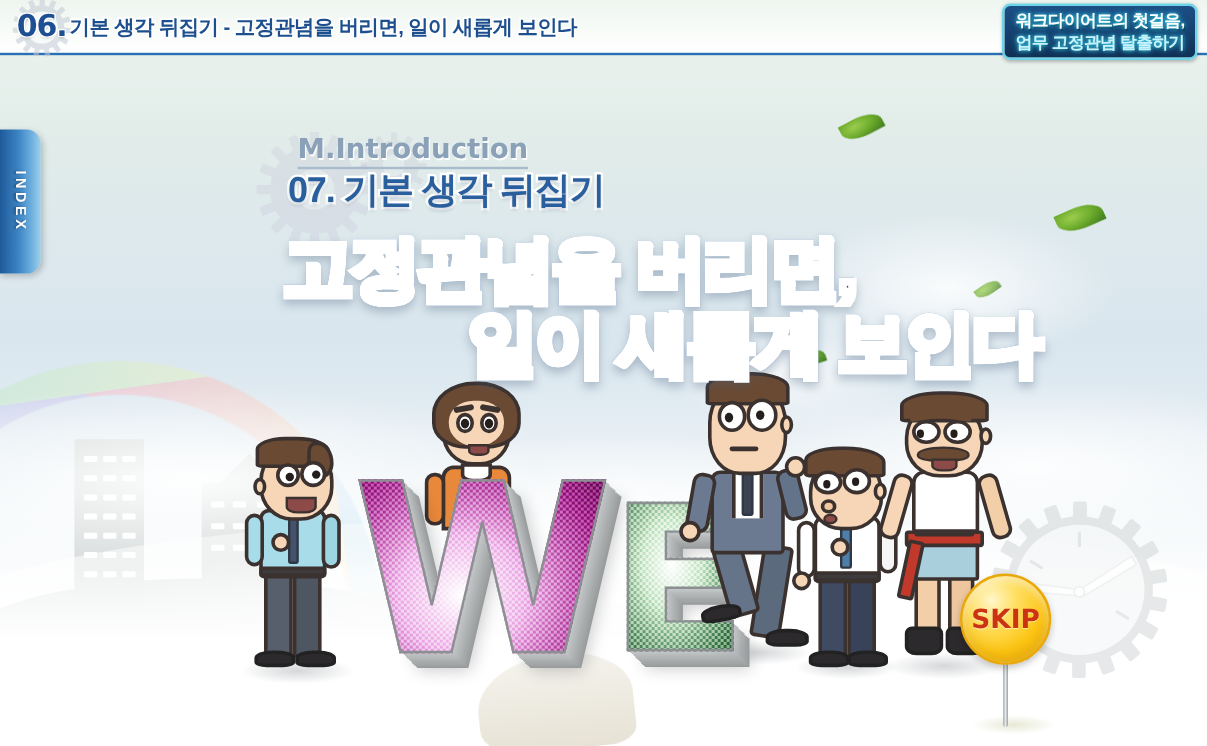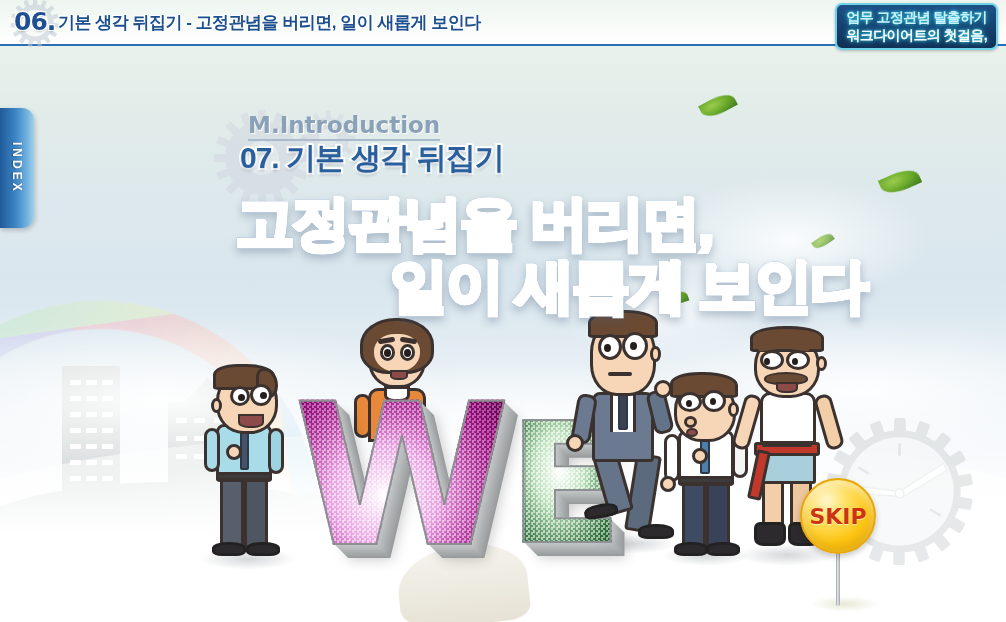--- a/index.html
+++ b/index.html
@@ -160,21 +160,21 @@
     position:absolute; left:240px; top:38px;
     font-size:30px; font-weight:bold;
     color:#2a5f9e;
     letter-spacing:-1px;
     -webkit-text-stroke:4px #ffffff;
     paint-order:stroke fill;
     text-shadow:0 3px 3px rgba(90,110,130,.28);
   }
   .main-t {
     position:absolute;
-    font-weight:normal;
+    font-weight:bold;
     letter-spacing:-2px;
     background:linear-gradient(180deg,#6e9ed0 0%, #4b7fbb 32%, #2f5f9d 62%, #244e86 100%);
     -webkit-background-clip:text; background-clip:text;
     color:transparent;
     -webkit-text-stroke:7px #ffffff;
     paint-order:stroke fill;
     filter:drop-shadow(0 4px 4px rgba(70,95,120,.33));
   }
   .main-t1 { left:236px; top:85px; font-size:58px; }
   .main-t2 { left:390px; top:148px; font-size:58px; }
@@ -605,17 +605,17 @@
         </g>
         <circle cx="100" cy="100" r="46" fill="#f7f9fa"></circle>
         <circle cx="100" cy="100" r="16" fill="#dfe5ea"></circle>
       </svg>
     </div>
     <div class="header-num">06.</div>
     <div class="header-title">기본 생각 뒤집기 - 고정관념을 버리면, 일이 새롭게 보인다</div>
   </div>
 
   <div class="badge">
+    <div class="badge-line">워크다이어트의 첫걸음,</div>
     <div class="badge-line l2">업무 고정관념 탈출하기</div>
-    <div class="badge-line">워크다이어트의 첫걸음,</div>
   </div>
 
 </div>
 
 </body></html>

